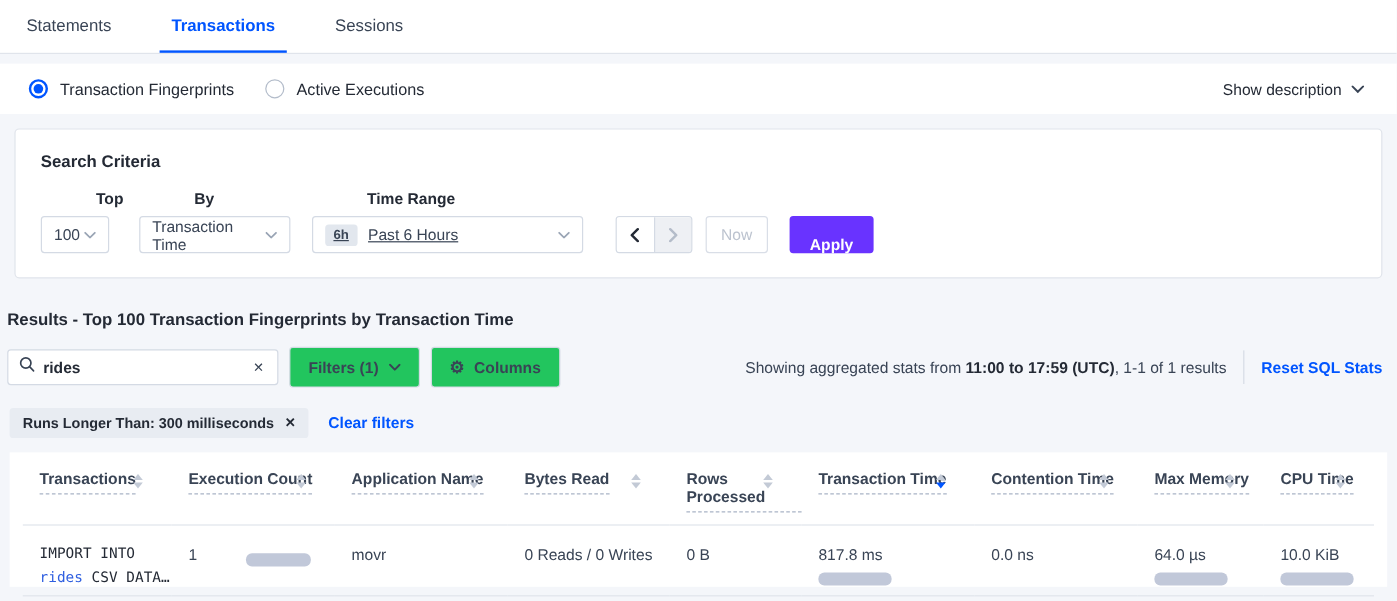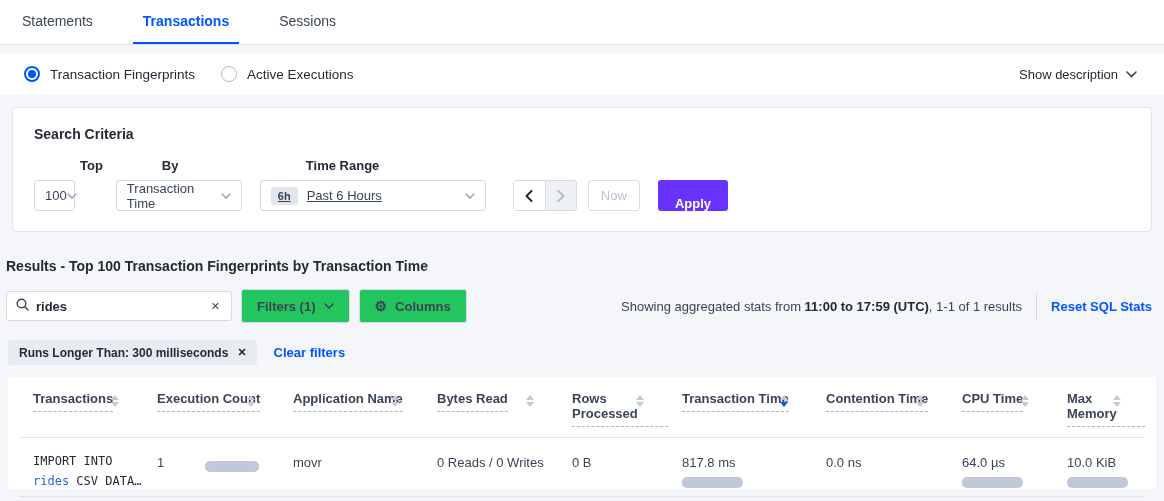--- a/index.html
+++ b/index.html
@@ -48,21 +48,21 @@
   .criteria-title { font-size:14px; font-weight:bold; color:#242a35; }
   .criteria-row { display:flex; align-items:flex-end; margin-top:16px; }
   .field { margin-right:13px; }
   .field-label { font-size:13px; font-weight:bold; color:#242a35; margin-bottom:7px;margin-left:46px; }
   .select {
     height:31px; border:1px solid #d4dae4; border-radius:3px; background:#fff;
     display:flex; align-items:center; padding:0 10px; font-size:13px; color:#394455;
     cursor:pointer;
   }
   .select .chev { margin-left:auto; }
-  .sel-top { width:41px; }
+  .sel-top { width:57px; }
   .sel-by { width:126px; }
   .sel-range { width:226px;text-decoration:underline; }
   .range-badge {
     background:#e2e7ee; border-radius:3px; font-size:11px; font-weight:bold;
     color:#394455; padding:3px 7px; margin-right:9px;
   }
   .chev svg { display:block; }
   .nav-group {
     display:flex; margin-left:14px; border:1px solid #d4dae4; border-radius:3px;
     overflow:hidden; height:31px;
@@ -336,28 +336,28 @@
         </span>
     </div>
     <div class="th">
       <span class="col-label">Contention Time</span>
       <span class="sort-icon">
           <span class="tri-up"></span>
           <span class="tri-down"></span>
         </span>
     </div>
     <div class="th">
+      <span class="col-label">Max Memory</span>
+      <span class="sort-icon">
+          <span class="tri-up"></span>
+          <span class="tri-down"></span>
+        </span>
+    </div>
+    <div class="th">
       <span class="col-label">CPU Time</span>
-      <span class="sort-icon">
-          <span class="tri-up"></span>
-          <span class="tri-down"></span>
-        </span>
-    </div>
-    <div class="th">
-      <span class="col-label">Max Memory</span>
       <span class="sort-icon">
           <span class="tri-up"></span>
           <span class="tri-down"></span>
         </span>
     </div>
   </div>
 
   <div class="grid">
     <div class="td" style="padding-top:13px;">
       <div class="sql">

